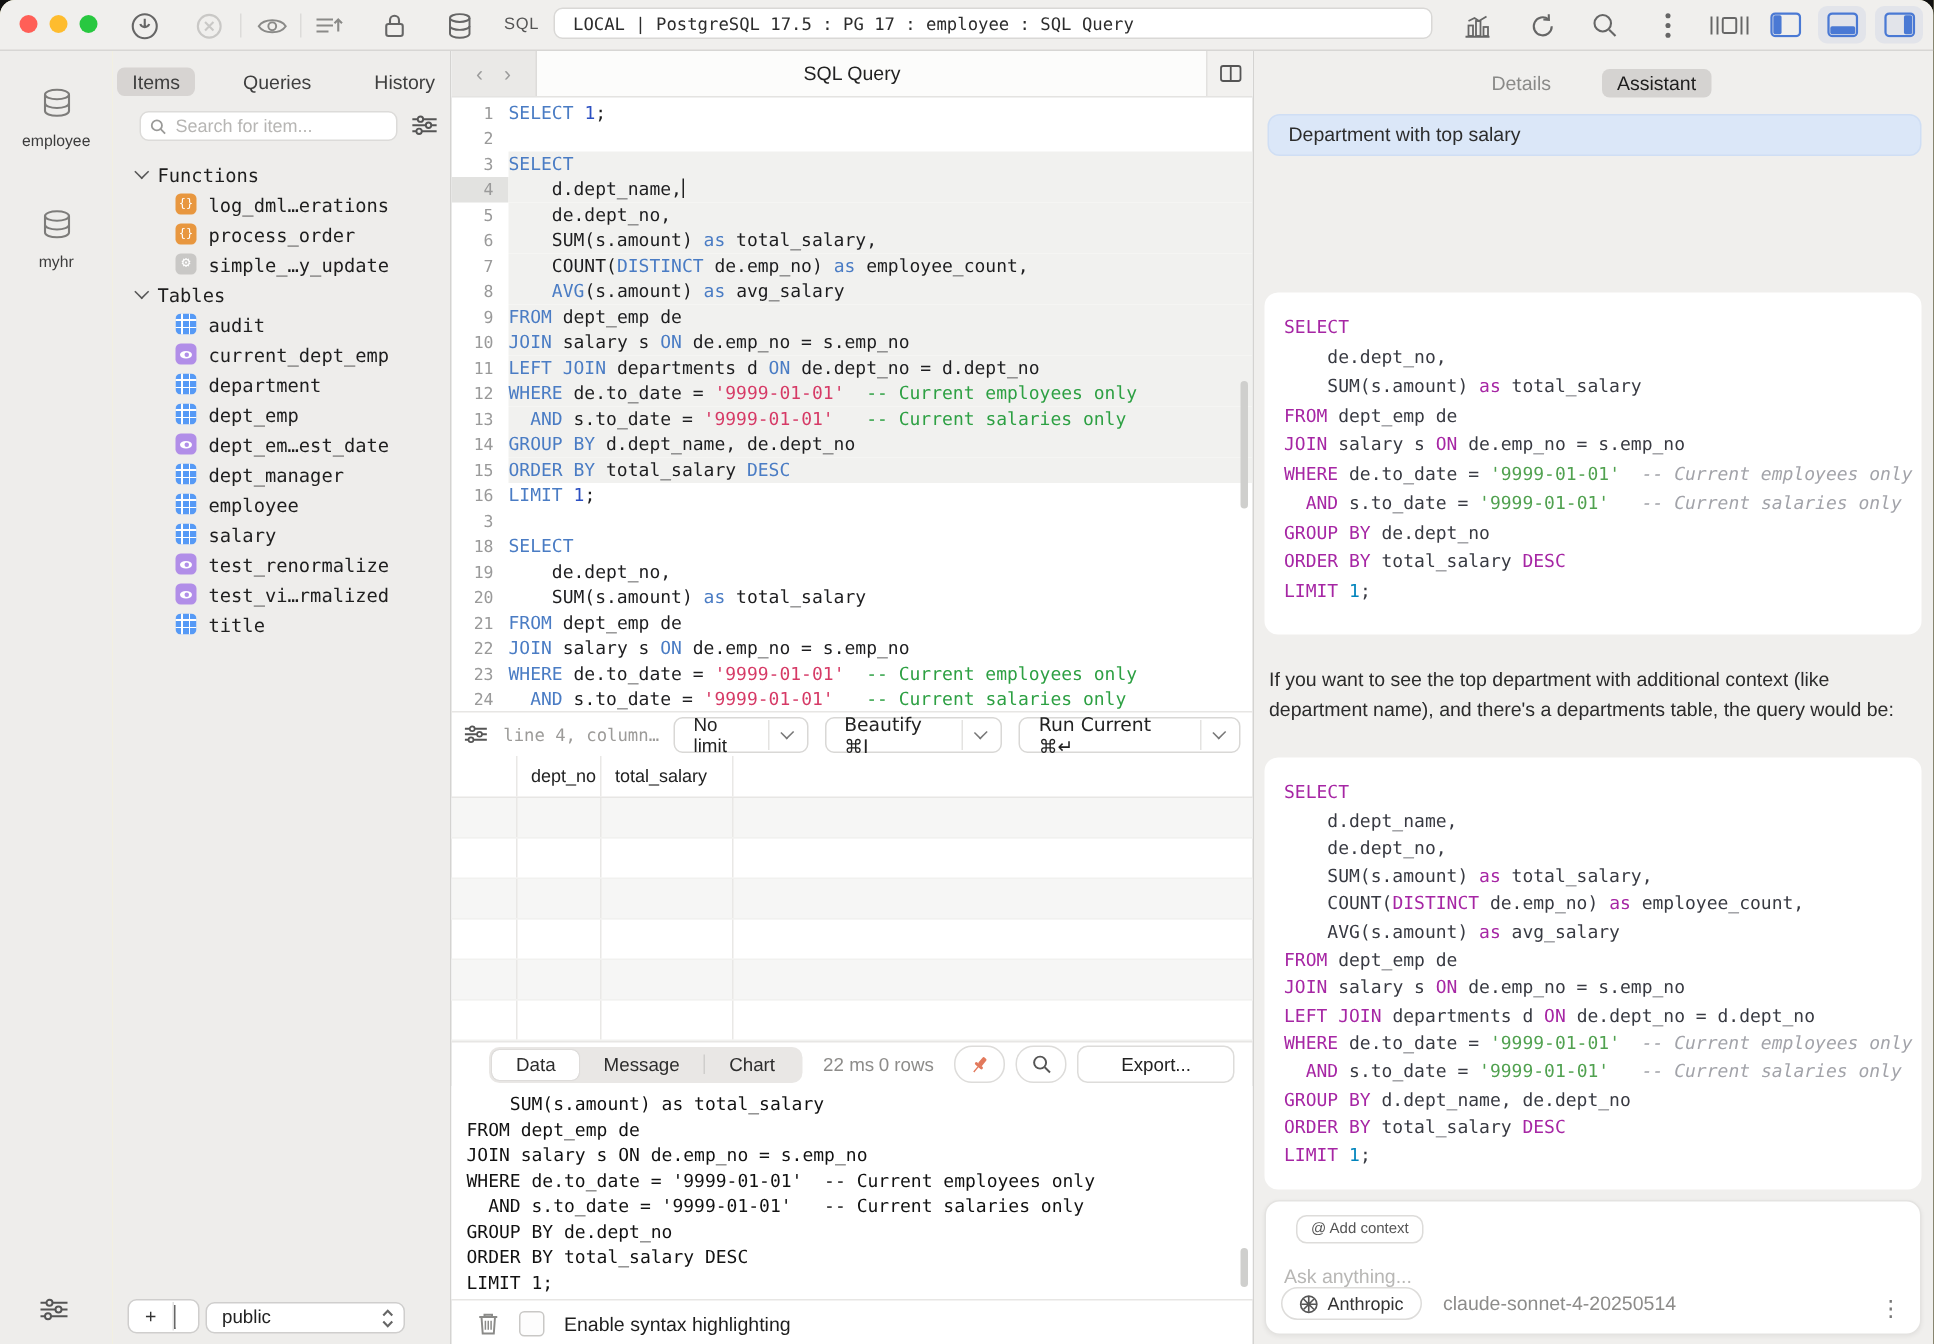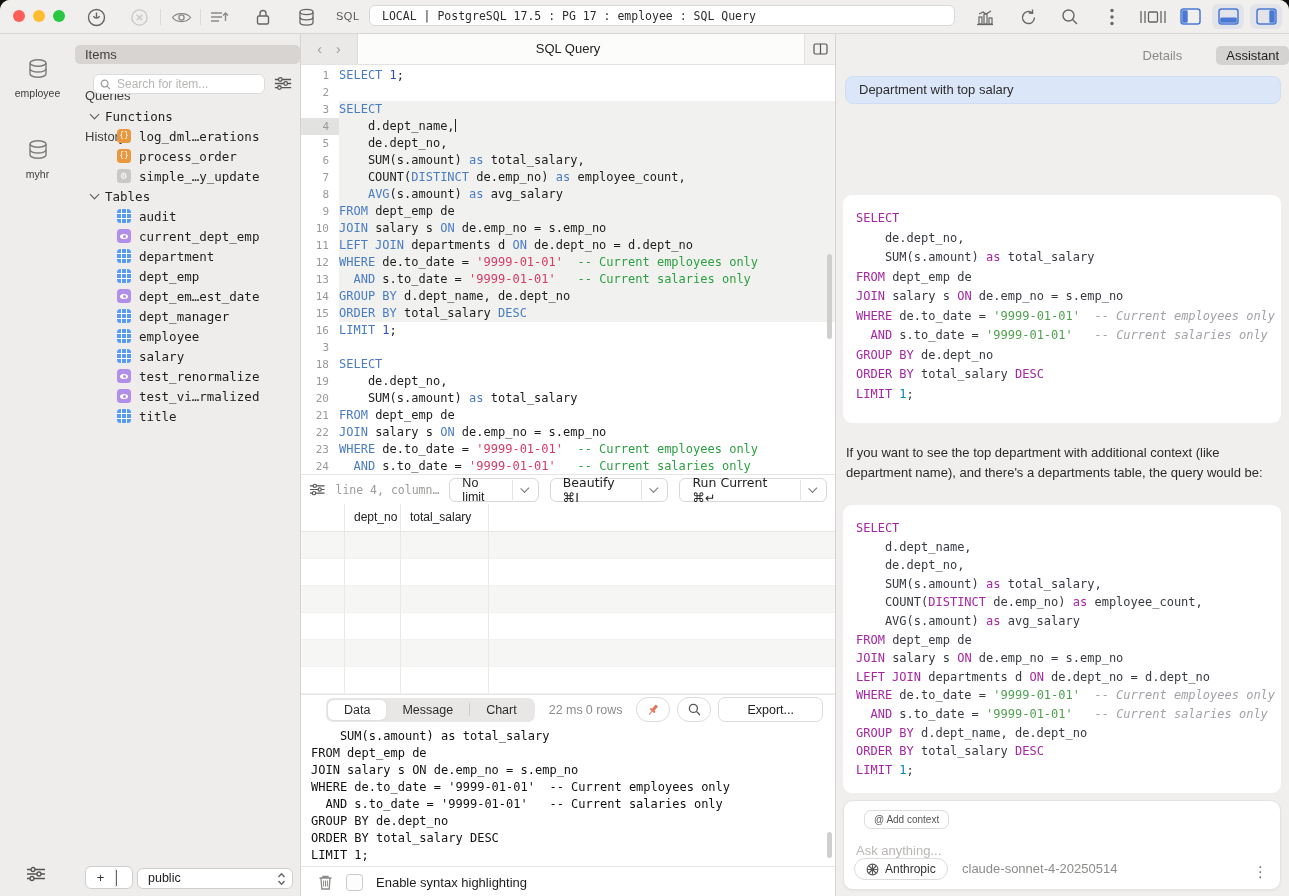--- a/index.html
+++ b/index.html
@@ -23,21 +23,21 @@
   .panelbtn.active{background:#e2e4ea;}
 
   
   #connstrip{position:absolute;top:34px;left:0;width:75px;bottom:0;background:#eeedeb;}
   .connitem{position:absolute;left:0;width:75px;text-align:center;cursor:default;}
   .connitem .clabel{font-size:10.5px;color:#3c3c3c;margin-top:3px;}
   #connstrip-filter{position:absolute;left:26px;bottom:10px;}
 
   
   #sidebar{position:absolute;top:34px;left:75px;width:225px;bottom:0;background:#eeedeb;}
-  #sidebar-tabs{position:absolute;top:11px;left:0;right:0;display:flex;justify-content:flex-end;gap:22px;font-size:13px;color:#3f3f3f;flex-direction:column;}
+  #sidebar-tabs{position:absolute;top:11px;left:0;right:0;display:flex;justify-content:flex-end;gap:22px;font-size:13px;color:#3f3f3f;}
   .sbtab{padding:2px 10px;border-radius:5px;}
   .sbtab.active{background:#d7d4d2;}
   #sidebar-search{position:absolute;top:40px;left:18px;width:172px;height:20px;background:#fff;border:1px solid #dcdbd9;border-radius:6px;display:flex;align-items:center;box-sizing:border-box;padding:0 6px;gap:4px;}
   #sidebar-search input{border:none;outline:none;flex:1;font-size:12px;color:#333;background:transparent;width:100%;}
   #sidebar-search input::placeholder{color:#b7b6b4;}
   #sidebar-filter{position:absolute;top:42px;right:8px;}
   #tree{position:absolute;top:72px;left:0;right:0;bottom:40px;overflow:hidden;font-family:"DejaVu Sans Mono",monospace;}
   .tsec{height:20px;display:flex;align-items:center;padding-left:16px;gap:7px;font-size:12.5px;color:#1e1e1e;}
   .tchev{width:6px;height:6px;border-right:1.5px solid #555;border-bottom:1.5px solid #555;transform:rotate(45deg);margin-top:-3px;}
   .titem{height:20px;display:flex;align-items:center;padding-left:42px;gap:8px;font-size:12.5px;color:#1e1e1e;cursor:default;white-space:nowrap;}
@@ -48,21 +48,21 @@
   .icon-view{background:#b18ee8;}
   .icon-view::after{content:"";position:absolute;left:3px;top:4.5px;width:8px;height:5px;background:#fff;border-radius:50%;}
   .icon-view::before{content:"";position:absolute;left:5.5px;top:5.5px;width:3px;height:3px;background:#b18ee8;border-radius:50%;z-index:1;}
   .icon-function{background:#e8973f;color:#fff;font-size:8px;line-height:14px;text-align:center;font-family:"DejaVu Sans Mono",monospace;}
   .icon-procedure{background:#c9c8c6;color:#fff;font-size:10px;line-height:14px;text-align:center;}
   #schema-bar{position:absolute;left:0;right:0;bottom:0;height:36px;}
   #add-btn{position:absolute;left:10px;bottom:7px;width:46px;height:21px;background:#fff;border:1px solid #cfcecd;border-radius:6px;display:flex;align-items:center;font-size:13px;color:#333;}
   #add-btn .plus{flex:1;text-align:center;border-right:1px solid #e0e0e0;line-height:19px;}
   #add-btn .chev{width:5px;height:5px;border-right:1.3px solid #666;border-bottom:1.3px solid #666;transform:rotate(45deg);margin:0 auto;}
   #add-btn .chevbox{width:16px;}
-  #schema-select{position:absolute;left:62px;bottom:7px;width:156px;height:21px;background:#fff;border:1px solid #cfcecd;border-radius:6px;font-size:12.5px;color:#222;line-height:19px;padding-left:10px;box-sizing:border-box;}
+  #schema-select{position:absolute;left:62px;bottom:7px;width:133px;height:21px;background:#fff;border:1px solid #cfcecd;border-radius:6px;font-size:12.5px;color:#222;line-height:19px;padding-left:10px;box-sizing:border-box;}
   #schema-select .updown{position:absolute;right:6px;top:3px;}
 
   
   #center{position:absolute;top:34px;left:300px;width:536px;bottom:0;background:#fff;border-left:1px solid #d4d3d1;border-right:1px solid #d4d3d1;box-sizing:border-box;}
   #ed-header{position:absolute;top:0;left:0;right:0;height:30px;background:#fcfcfb;border-bottom:1px solid #e4e3e1;}
   #ed-nav{position:absolute;left:0;top:0;bottom:0;width:56px;background:#eaE9e7;background:#eae9e7;border-right:1px solid #dddcda;display:flex;align-items:center;justify-content:center;gap:14px;color:#9b9b9b;font-size:14px;}
   #ed-title{position:absolute;left:0;right:0;top:0;line-height:30px;text-align:center;font-size:13px;color:#222;}
   #ed-split{position:absolute;right:0;top:0;bottom:0;width:30px;background:#f2f1ef;border-left:1px solid #e2e1df;display:flex;align-items:center;justify-content:center;}
   #ed-body{position:absolute;top:30px;left:0;right:0;height:410px;overflow:hidden;font-family:"DejaVu Sans Mono",monospace;font-size:12px;}
   .cl{display:flex;height:17px;line-height:17px;}
@@ -112,21 +112,21 @@
   
   #msg{position:absolute;top:690px;left:0;right:0;height:142px;background:#fff;}
   #msg pre{margin:0;padding:4px 10px;font-family:"DejaVu Sans Mono",monospace;font-size:12px;line-height:17px;color:#111;}
   #msg-scroll{position:absolute;right:3px;bottom:8px;width:5px;height:26px;background:#cfcfcd;border-radius:3px;}
   #center-bottom{position:absolute;top:832px;left:0;right:0;height:30px;border-top:1px solid #e7e6e4;display:flex;align-items:center;gap:13px;padding-left:17px;}
   #syntax-check{width:15px;height:15px;border:1px solid #c9c8c6;border-radius:3.5px;background:#fdfdfd;}
   #syntax-label{font-size:13px;color:#1e1e1e;}
 
   
   #rightpanel{position:absolute;top:34px;left:836px;right:0;bottom:0;background:#f0efed;}
-  #as-tabs{position:absolute;top:12px;left:0;right:0;display:flex;justify-content:flex-end;gap:24px;font-size:13px;}
+  #as-tabs{position:absolute;top:12px;left:0;right:0;display:flex;justify-content:center;gap:24px;font-size:13px;}
   .astab{padding:2px 10px;border-radius:5px;color:#8a8a88;}
   .astab.active{background:#d5d3d1;color:#1e1e1e;}
   #as-banner{position:absolute;top:42px;left:9px;right:8px;height:28px;background:#dbe7f8;border:1px solid #cfdef4;border-radius:8px;box-sizing:border-box;font-size:13px;color:#2c2c2c;line-height:26px;padding-left:13px;}
   .aspara{position:absolute;left:10px;right:10px;font-size:13px;line-height:20px;color:#2b2b2b;}
   #as-para1{top:95px;}
   #as-para2{top:409px;}
   .ascode{position:absolute;left:7px;right:8px;background:#fff;border-radius:9px;padding:14px 13px;box-sizing:border-box;font-family:"DejaVu Sans Mono",monospace;font-size:12px;white-space:pre;overflow:hidden;}
   #as-code1{top:161px;height:228px;line-height:19.5px;}
   #as-code2{top:471px;height:288px;line-height:18.6px;}
   .one-light .tk-k{color:#a626a4;}

